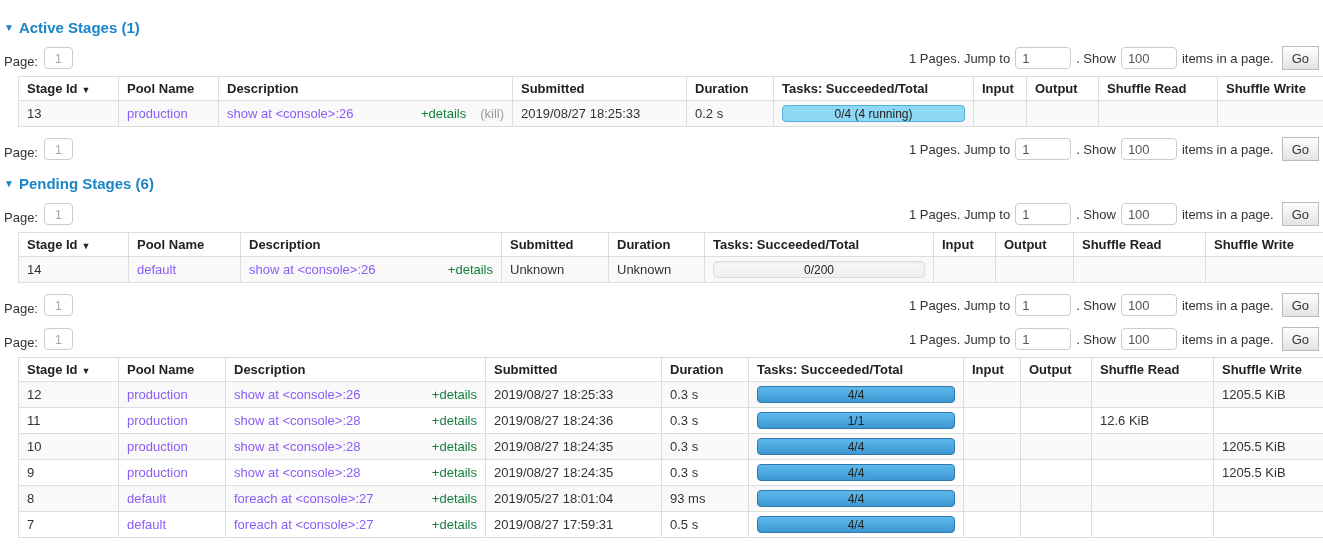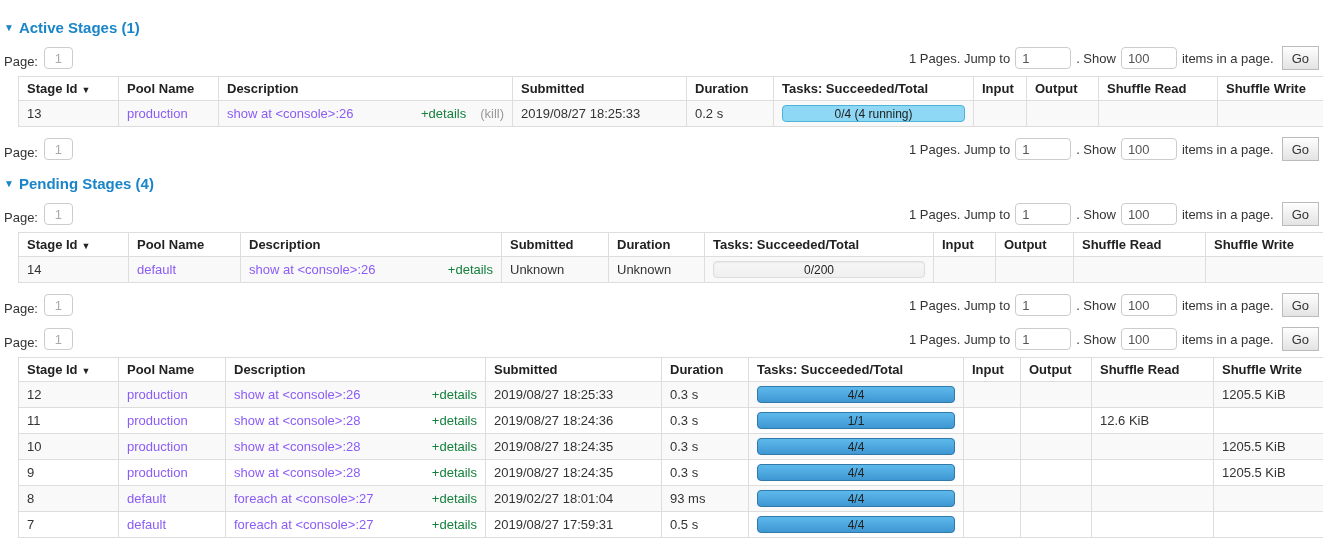--- a/index.html
+++ b/index.html
@@ -114,21 +114,21 @@
       </div>
       <div class="pgright">
         <span>1 Pages. Jump to</span>
         <input class="pinput jump-input" value="1" style="">
         <span>. Show</span>
         <input class="pinput show-input" value="100" style="">
         <span>items in a page.</span>
         <button class="go-btn">Go</button>
       </div>
     </div>
-    <div class="section-title"><span class="tri">▼</span><span>Pending Stages (4)</span></div>
+    <div class="section-title"><span class="tri">▼</span><span>Pending Stages (6)</span></div>
     <div class="pagerow">
       <div class="pgleft">
         <span>Page:</span>
         <input class="pinput page-input" value="1" style="">
       </div>
       <div class="pgright">
         <span>1 Pages. Jump to</span>
         <input class="pinput jump-input" value="1" style="">
         <span>. Show</span>
         <input class="pinput show-input" value="100" style="">
@@ -319,21 +319,21 @@
         </tr>
         <tr class="odd">
           <td>8</td>
           <td><a class="cell-link">default</a></td>
           <td>
             <div class="desc-cell">
               <a class="cell-link">foreach at &lt;console&gt;:27</a>
               <span class="desc-right"><a class="details">+details</a></span>
             </div>
           </td>
-          <td>2019/02/27 18:01:04</td>
+          <td>2019/05/27 18:01:04</td>
           <td>93 ms</td>
           <td class="bar-td">
             <div class="progress full"><span>4/4</span></div>
           </td>
           <td></td>
           <td></td>
           <td></td>
           <td></td>
         </tr>
         <tr class="even">

